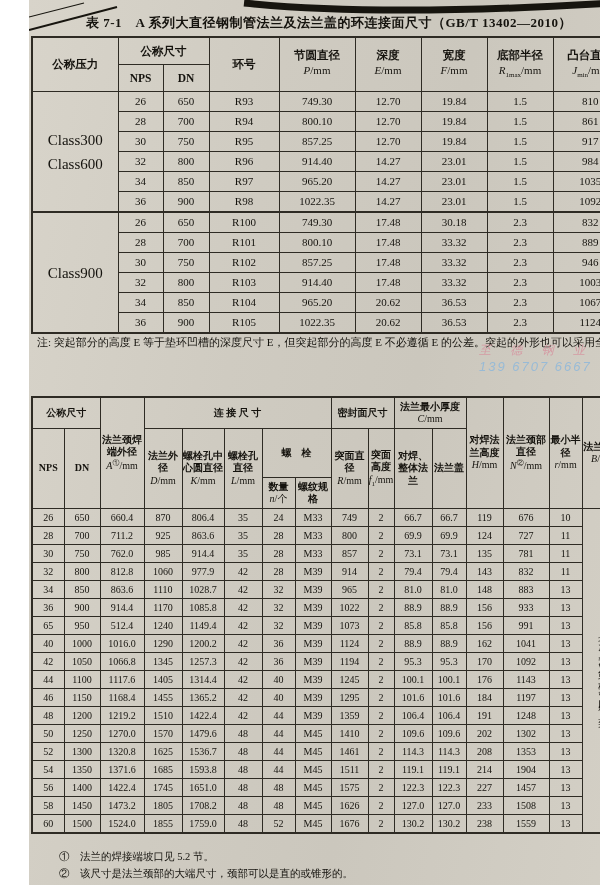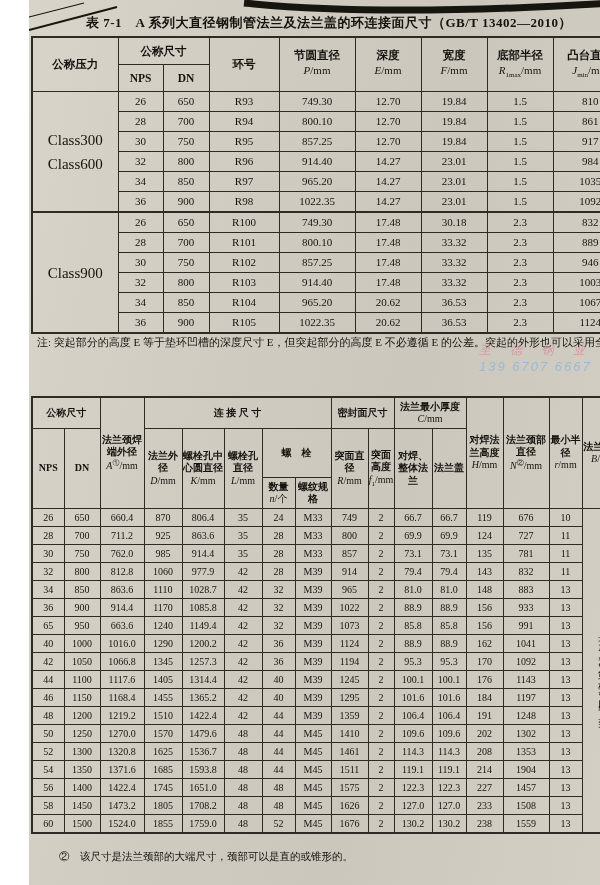--- a/index.html
+++ b/index.html
@@ -417,21 +417,21 @@
           <td>2</td>
           <td>88.9</td>
           <td>88.9</td>
           <td>156</td>
           <td>933</td>
           <td>13</td>
         </tr>
         <tr>
           <td>65</td>
           <td>950</td>
-          <td>663.6</td>
+          <td>512.4</td>
           <td>1240</td>
           <td>1149.4</td>
           <td>42</td>
           <td>32</td>
           <td>M39</td>
           <td>1073</td>
           <td>2</td>
           <td>85.8</td>
           <td>85.8</td>
           <td>156</td>
@@ -622,17 +622,18 @@
           <td>130.2</td>
           <td>130.2</td>
           <td>238</td>
           <td>1559</td>
           <td>13</td>
         </tr>
       </tbody>
   </table>
 
   <div class="footnotes">
+    <div><span>①</span>　<span>法兰的焊接端坡口见 5.2 节。</span></div>
     <div><span>②</span>　<span>该尺寸是法兰颈部的大端尺寸，颈部可以是直的或锥形的。</span></div>
   </div>
 
   <div class="dot"></div>
 </div>
 
 </body></html>

